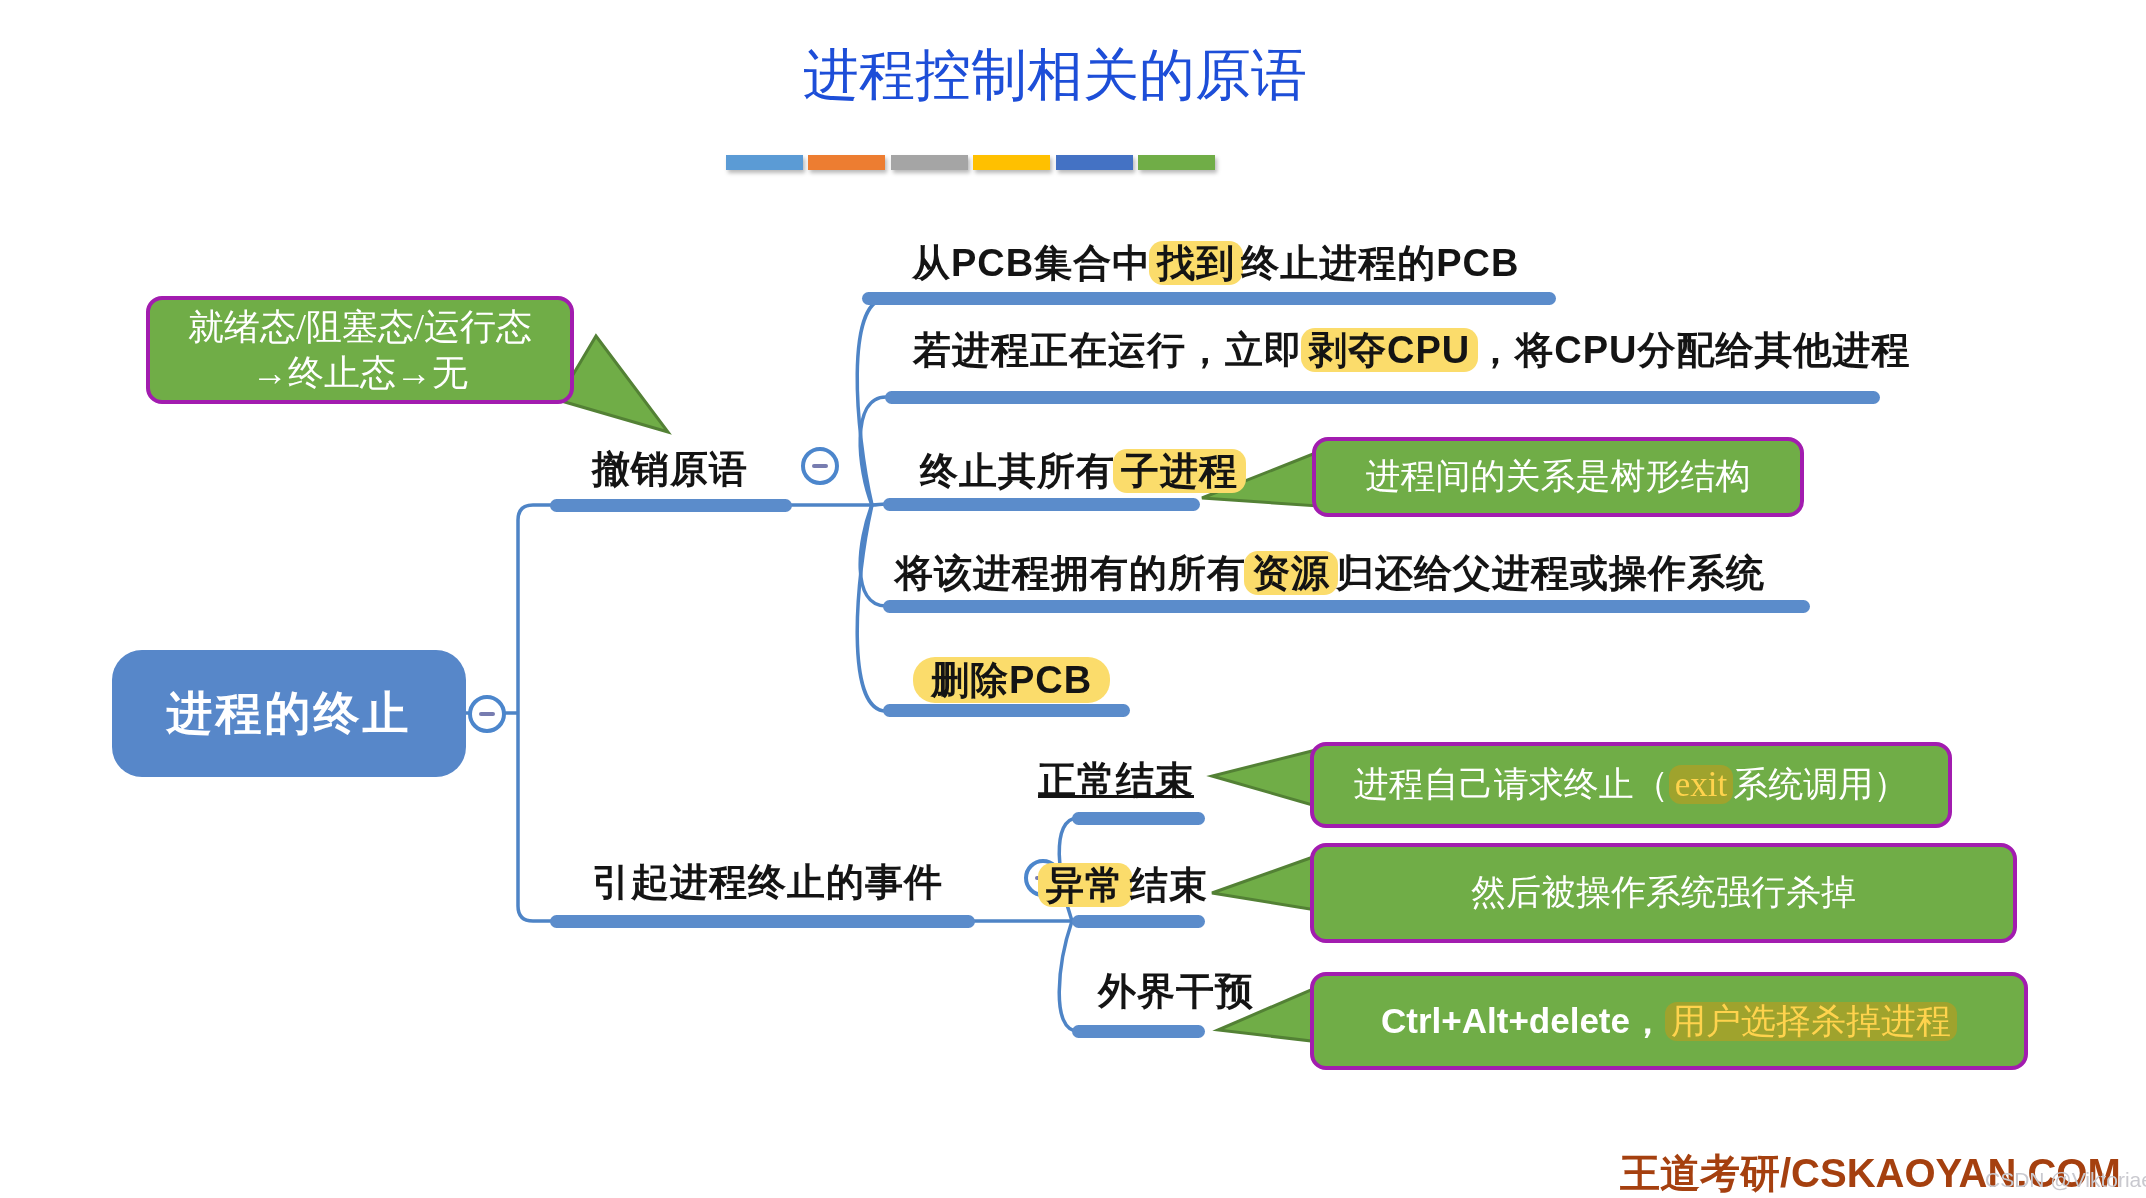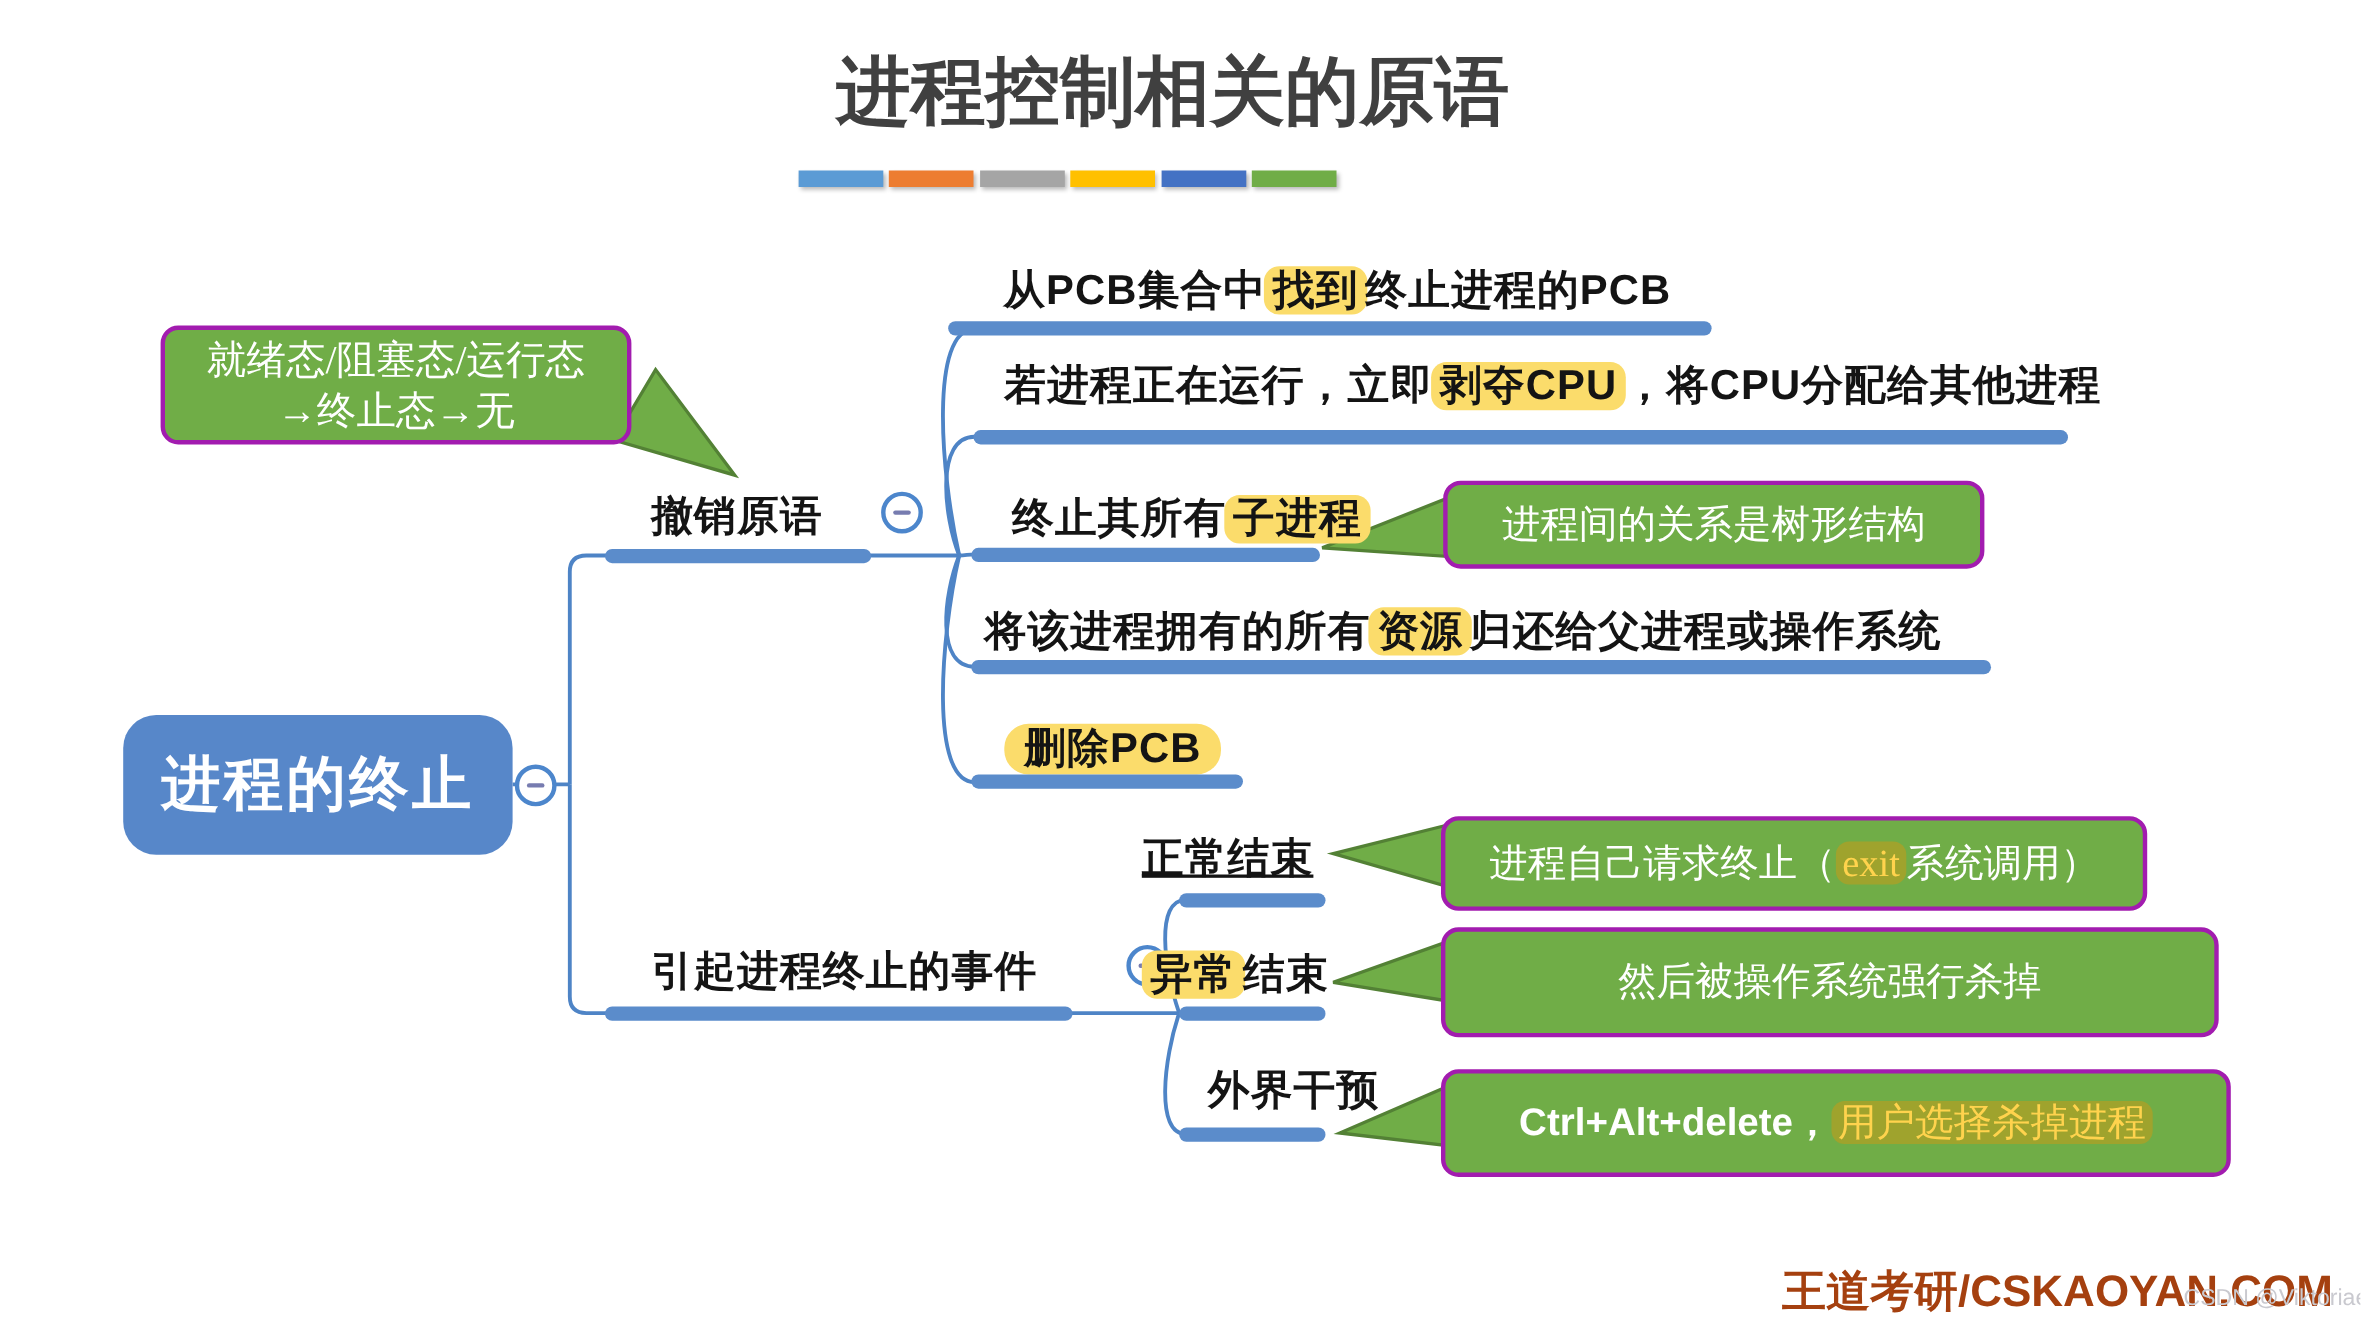--- a/index.html
+++ b/index.html
@@ -1,30 +1,30 @@
 <!DOCTYPE html>
 <html><head>
 <meta charset="utf-8">
 <style>
   html,body{margin:0;padding:0;background:#ffffff;}
   #canvas{position:relative;width:2146px;height:1198px;background:#ffffff;overflow:hidden;
           font-family:"Liberation Sans",sans-serif;}
   .abs{position:absolute;}
-  .title{font-family:"Liberation Serif",serif;font-weight:bold;font-size:68px;color:#404040;
+  .title{font-family:"Liberation Serif",serif;font-weight:normal;font-size:56px;color:#1d4ed8;
          text-align:center;white-space:nowrap;}
   .swatch{position:absolute;top:155px;width:77px;height:15px;box-shadow:2px 3px 4px rgba(0,0,0,.28);}
   .bar{position:absolute;height:13px;border-radius:7px;background:#5B8CCB;}
   .node-text{position:absolute;font-size:38px;font-weight:bold;color:#141414;white-space:nowrap;
              letter-spacing:1px;}
   .hl{background:#FBDC6B;border-radius:14px;padding:1px 8px;margin:0 -2px;}
   .hl:empty{padding:0;margin:0;background:transparent;}
   .pill{border-radius:22px;padding:2px 18px;}
   .root-node{position:absolute;left:112px;top:650px;width:354px;height:127px;border-radius:30px;
              background:#5787C9;display:flex;align-items:center;justify-content:center;}
-  .root-node span{color:#fff;font-size:54px;font-weight:bold;letter-spacing:3px;}
+  .root-node span{color:#fff;font-size:46px;font-weight:bold;letter-spacing:3px;}
   .callout{position:absolute;background:#70AD47;border:4px solid #a21caf;border-radius:16px;
            display:flex;flex-direction:column;align-items:center;justify-content:center;
            font-family:"Liberation Serif",serif;color:#ffffff;font-size:35px;white-space:nowrap;
            box-sizing:border-box;}
   .callout .line{line-height:46px;text-align:center;}
   .ghl{background:#9FA32D;color:#FFD34D;border-radius:12px;padding:0 6px;}
   .kbd{font-family:"Liberation Sans",sans-serif;font-weight:bold;}
   .minus-circle{position:absolute;width:30px;height:30px;border:4px solid #4C86CC;border-radius:50%;
                 background:#ffffff;display:flex;align-items:center;justify-content:center;cursor:pointer;}
   .minus-circle .dash{width:16px;height:4px;background:#777CB0;border-radius:2px;}

